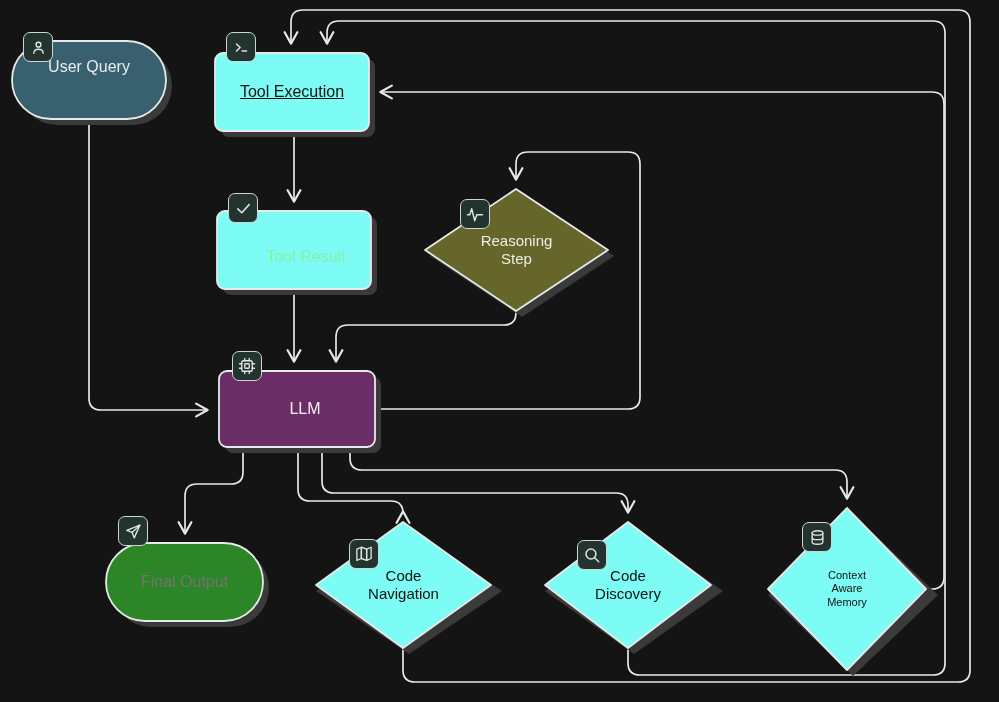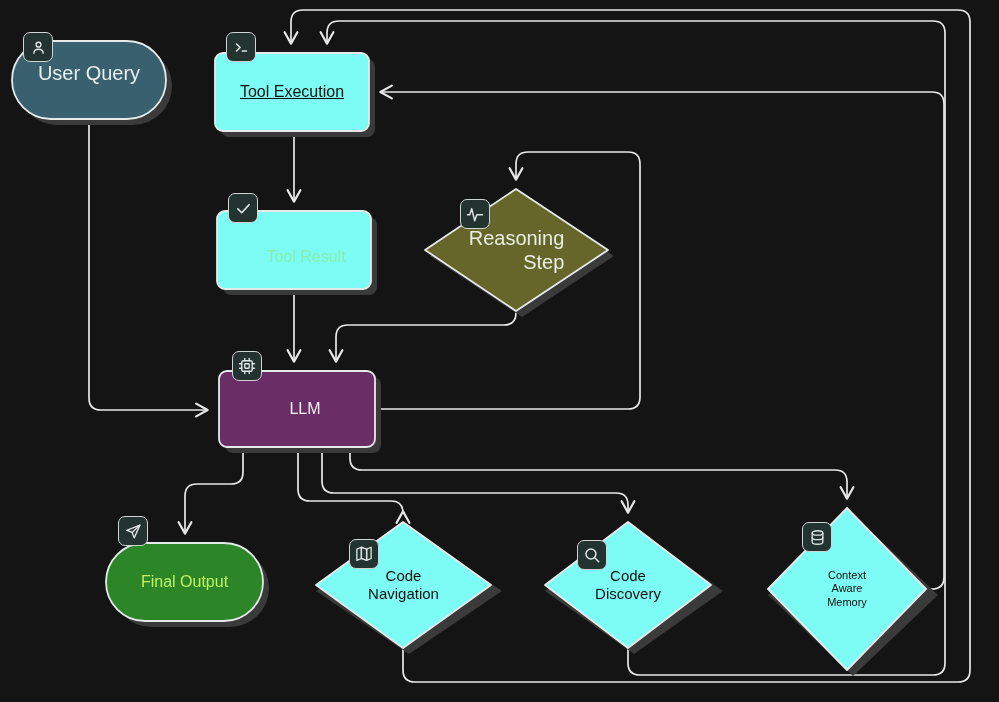--- a/index.html
+++ b/index.html
@@ -182,32 +182,32 @@
   </div>
 
   <div class="icon-badge" style="left:802px; top:522px;">
     <svg width="17" height="17" viewBox="0 0 24 24" fill="none" stroke="#dfe5e2" stroke-width="1.9" stroke-linecap="round" stroke-linejoin="round">
       <ellipse cx="12" cy="5.6" rx="7.5" ry="3.1"></ellipse>
       <path d="M4.5 5.6v12.8c0 1.7 3.4 3.1 7.5 3.1s7.5-1.4 7.5-3.1V5.6"></path>
       <path d="M4.5 12c0 1.7 3.4 3.1 7.5 3.1s7.5-1.4 7.5-3.1"></path>
     </svg>
   </div>
 
-  <div class="node-label" style="left:12px; top:34px; width:154px; height:78px; color:#e9eded; font-size:20px;">User Query</div>
+  <div class="node-label" style="left:12px; top:28px; width:154px; height:78px; color:#e9eded; font-size:16px;">User Query</div>
 
   <div class="node-label" style="left:215px; top:53px; width:154px; height:78px; color:#111111; font-size:16px;text-decoration:underline;">Tool Execution</div>
 
   <div class="node-label" style="left:217px; top:211px; width:154px; height:92px; color:#86efac; font-size:16px;padding-left:12px;">Tool Result</div>
 
-  <div class="node-label" style="left:425px; top:196px; width:183px; height:108px; color:#e9ede4; font-size:20px;text-align:right;">Reasoning
+  <div class="node-label" style="left:425px; top:196px; width:183px; height:108px; color:#e9ede4; font-size:15px;">Reasoning
 Step</div>
 
   <div class="node-label" style="left:219px; top:371px; width:172px; height:76px; color:#f0f0f0; font-size:16px;">LLM</div>
 
-  <div class="node-label" style="left:106px; top:543px; width:157px; height:78px; color:#bef264; font-size:16px;">Final Output</div>
+  <div class="node-label" style="left:106px; top:543px; width:157px; height:78px; color:#737373; font-size:16px;">Final Output</div>
 
   <div class="node-label" style="left:316px; top:530px; width:175px; height:110px; color:#111111; font-size:15px;">Code
 Navigation</div>
 
   <div class="node-label" style="left:545px; top:530px; width:166px; height:110px; color:#111111; font-size:15px;">Code
 Discovery</div>
 
   <div class="node-label" style="left:768px; top:520px; width:158px; height:138px; color:#111111; font-size:11px;">Context
 Aware
 Memory</div>

